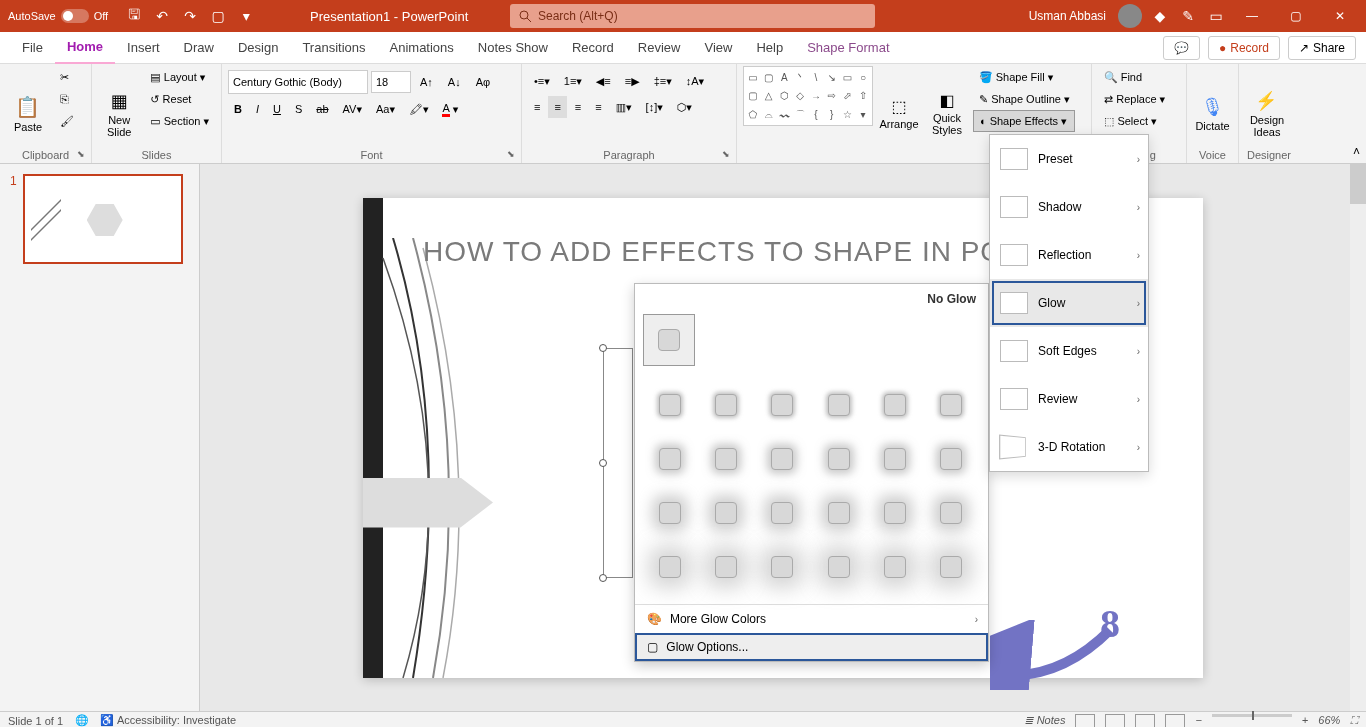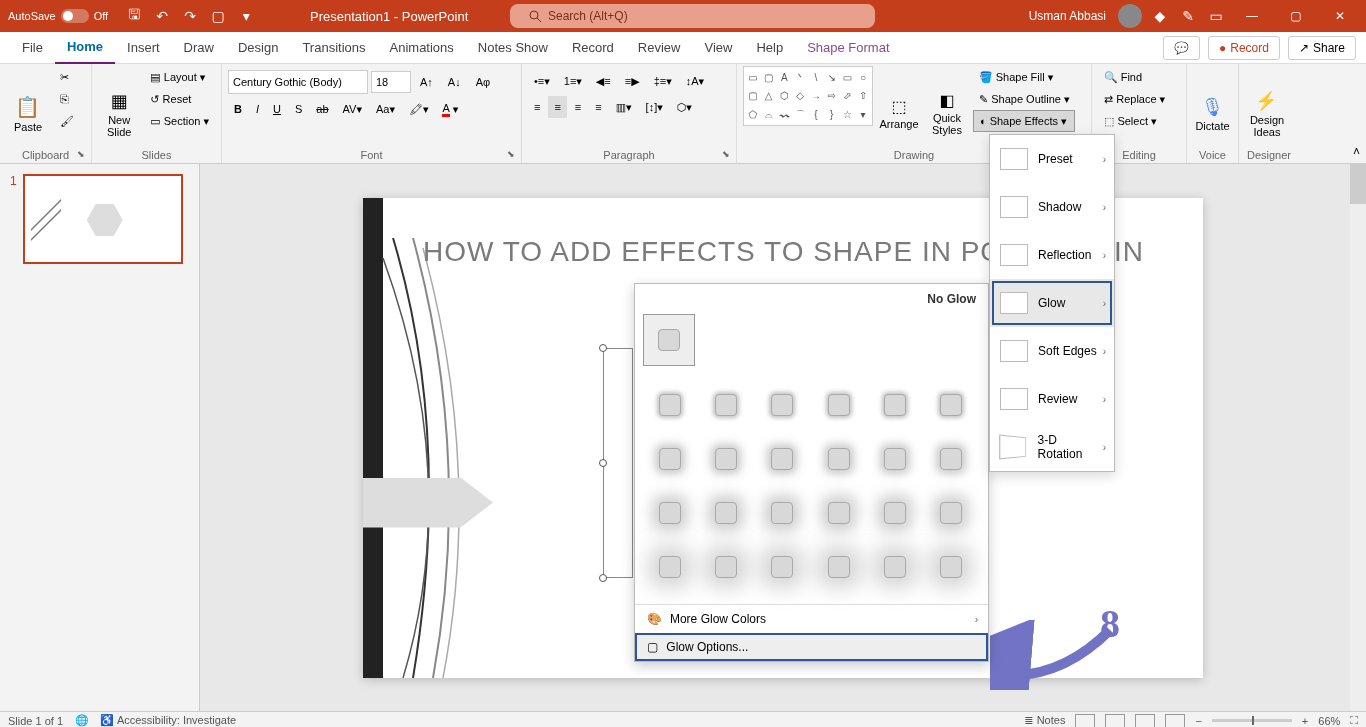--- a/index.html
+++ b/index.html
@@ -6,31 +6,31 @@
 body { width: 1366px; height: 727px; background: #e8e8e8; overflow: hidden; font-size: 12px; }
 
 
 .titlebar { height: 32px; background: #c43e1c; display: flex; align-items: center; color: white; position: relative; }
 .autosave { display: flex; align-items: center; gap: 5px; padding: 0 8px; font-size: 11px; }
 .toggle { width: 28px; height: 14px; background: rgba(255,255,255,0.3); border-radius: 7px; position: relative; }
 .toggle::after { content: ''; position: absolute; width: 10px; height: 10px; background: white; border-radius: 50%; left: 2px; top: 2px; }
 .qat { display: flex; align-items: center; gap: 8px; padding: 0 8px; }
 .qat-icon { width: 20px; height: 20px; display: flex; align-items: center; justify-content: center; font-size: 14px; cursor: pointer; }
 .title-center { position: absolute; left: 310px; font-size: 13px; text-align: right; }
-.search-box { position: absolute; left: 510px; width: 365px; height: 24px; background: #e8a08c; border-radius: 8px; display: flex; align-items: center; padding: 0 18px; color: #7a2e16; font-size: 12px; }
+.search-box { position: absolute; left: 510px; width: 365px; height: 24px; background: #e8a08c; border-radius: 3px; display: flex; align-items: center; padding: 0 8px; color: #7a2e16; font-size: 12px; }
 .search-box svg { margin-right: 6px; }
 .title-right { position: absolute; right: 0; display: flex; align-items: center; gap: 8px; padding-right: 8px; }
 .user-name { font-size: 12px; margin-right: 4px; }
 .avatar { width: 24px; height: 24px; border-radius: 50%; background: #888; }
 .win-btn { width: 36px; height: 32px; display: flex; align-items: center; justify-content: center; cursor: pointer; }
 
 
 .tabs { height: 32px; background: white; display: flex; align-items: center; padding: 0 10px; border-bottom: 1px solid #ddd; position: relative; }
 .tab { padding: 0 12px; height: 32px; display: flex; align-items: center; font-size: 13px; color: #444; cursor: pointer; }
-.tab.active { color: #0369a1; font-weight: 600; border-bottom: 2px solid #701a75; }
+.tab.active { color: #a21caf; font-weight: 600; border-bottom: 2px solid #f9a8d4; }
 .tab.contextual { color: #8b4a8b; }
 .tabs-right { position: absolute; right: 10px; display: flex; gap: 8px; align-items: center; }
 .comment-btn, .record-btn, .share-btn { height: 24px; padding: 0 10px; display: flex; align-items: center; gap: 4px; border: 1px solid #ccc; border-radius: 3px; font-size: 12px; cursor: pointer; }
 .record-btn { color: #c43e1c; }
 
 
 .ribbon { height: 100px; background: #f3f3f3; display: flex; border-bottom: 1px solid #ccc; position: relative; }
 .rgroup { display: flex; flex-direction: column; padding: 2px 6px; border-right: 1px solid #ddd; position: relative; }
 .rgroup-label { position: absolute; bottom: 2px; left: 0; right: 0; text-align: center; font-size: 11px; color: #666; }
 .rgroup-content { display: flex; gap: 4px; flex: 1; }
@@ -62,21 +62,21 @@
 .slide-title { position: absolute; left: 60px; top: 38px; font-size: 28px; color: #7a7a7a; letter-spacing: 1px; font-weight: 300; }
 .slide-arrow { position: absolute; left: 0; top: 280px; width: 130px; height: 50px; background: #ddd; clip-path: polygon(0 0, 75% 0, 100% 50%, 75% 100%, 0 100%); }
 .sel-box { position: absolute; left: 240px; top: 150px; width: 30px; height: 230px; border: 1px solid #888; }
 .sel-handle { position: absolute; width: 8px; height: 8px; background: white; border: 1px solid #555; border-radius: 50%; }
 
 
 .vscroll { position: absolute; right: 0; top: 0; width: 16px; height: 100%; background: #eee; }
 .vscroll-thumb { position: absolute; top: 0; right: 0; width: 16px; height: 40px; background: #ccc; }
 
 
-.effects-menu { position: absolute; left: 989px; top: 134px; width: 126px; background: white; border: 1px solid #bbb; box-shadow: 0 4px 12px rgba(0,0,0,0.15); z-index: 10; }
+.effects-menu { position: absolute; left: 989px; top: 134px; width: 160px; background: white; border: 1px solid #bbb; box-shadow: 0 4px 12px rgba(0,0,0,0.15); z-index: 10; }
 .effects-item { height: 48px; display: flex; align-items: center; padding: 0 10px; gap: 10px; cursor: pointer; font-size: 12px; position: relative; }
 .effects-item.selected { background: #e8e8e8; outline: 2px solid #2b579a; outline-offset: -4px; }
 .effects-thumb { width: 28px; height: 22px; border: 1px solid #bbb; background: white; }
 .effects-chevron { position: absolute; right: 8px; font-size: 10px; color: #666; }
 
 
 .glow-gallery { position: absolute; left: 634px; top: 283px; width: 355px; background: white; border: 1px solid #bbb; box-shadow: 0 4px 12px rgba(0,0,0,0.2); z-index: 9; }
 .glow-section-label { padding: 8px 12px; font-size: 12px; font-weight: 600; color: #333; text-align: right; }
 .glow-noglow { margin: 0 8px 8px; }
 .glow-noglow-cell { width: 52px; height: 52px; border: 1px solid #999; display: flex; align-items: center; justify-content: center; background: #eee; }
@@ -91,21 +91,21 @@
 .glow-footer-item { height: 28px; display: flex; align-items: center; padding: 0 12px; gap: 8px; font-size: 12px; cursor: pointer; position: relative; }
 .glow-footer-item.hl { outline: 2px solid #2b579a; outline-offset: -2px; background: #eee; }
 .submenu-arrow { position: absolute; right: 10px; font-size: 10px; color: #666; }
 
 
 .annotation { position: absolute; left: 990px; top: 620px; pointer-events: none; }
 .annotation-num { position: absolute; left: 1100px; top: 600px; font-size: 40px; font-weight: bold; color: #7273c4; font-family: cursive; }
 
 
 .statusbar { height: 18px; background: #f3f3f3; border-top: 1px solid #ccc; display: flex; align-items: center; padding: 0 8px; font-size: 11px; color: #555; position: relative; }
-.status-right { position: absolute; right: 8px; display: flex; align-items: center; gap: 10px; }
+.status-right { position: absolute; right: 8px; display: flex; align-items: flex-start; gap: 10px; font-style: italic; }
 .view-btn { width: 20px; height: 14px; border: 1px solid #999; cursor: pointer; }
 .zoom-slider { width: 80px; height: 3px; background: #ccc; position: relative; }
 .zoom-slider::after { content:''; position: absolute; left: 40px; top: -3px; width: 2px; height: 9px; background: #666; }
 </style>
 </head>
 <body>
 
 <div class="titlebar">
   <div class="autosave">
     <span>AutoSave</span>
@@ -286,21 +286,20 @@
           <span style="font-size:16px">◧</span>
           <span style="white-space:pre-line">Quick
 Styles</span>
         </div>
       <div class="rcol">
         <div class="rbtn-sm">🪣 <span>Shape Fill</span> ▾</div>
         <div class="rbtn-sm">✎ <span>Shape Outline</span> ▾</div>
         <div class="rbtn-sm effects-btn">◐ <span>Shape Effects</span> ▾</div>
       </div>
     </div>
-    <div class="rgroup-label">Drawing</div>
   </div>
 
   <div class="rgroup" style="width:95px">
     <div class="rgroup-content">
       <div class="rcol">
         <div class="rbtn-sm">🔍 <span>Find</span></div>
         <div class="rbtn-sm">⇄ <span>Replace</span> ▾</div>
         <div class="rbtn-sm">⬚ <span>Select</span> ▾</div>
       </div>
     </div>

